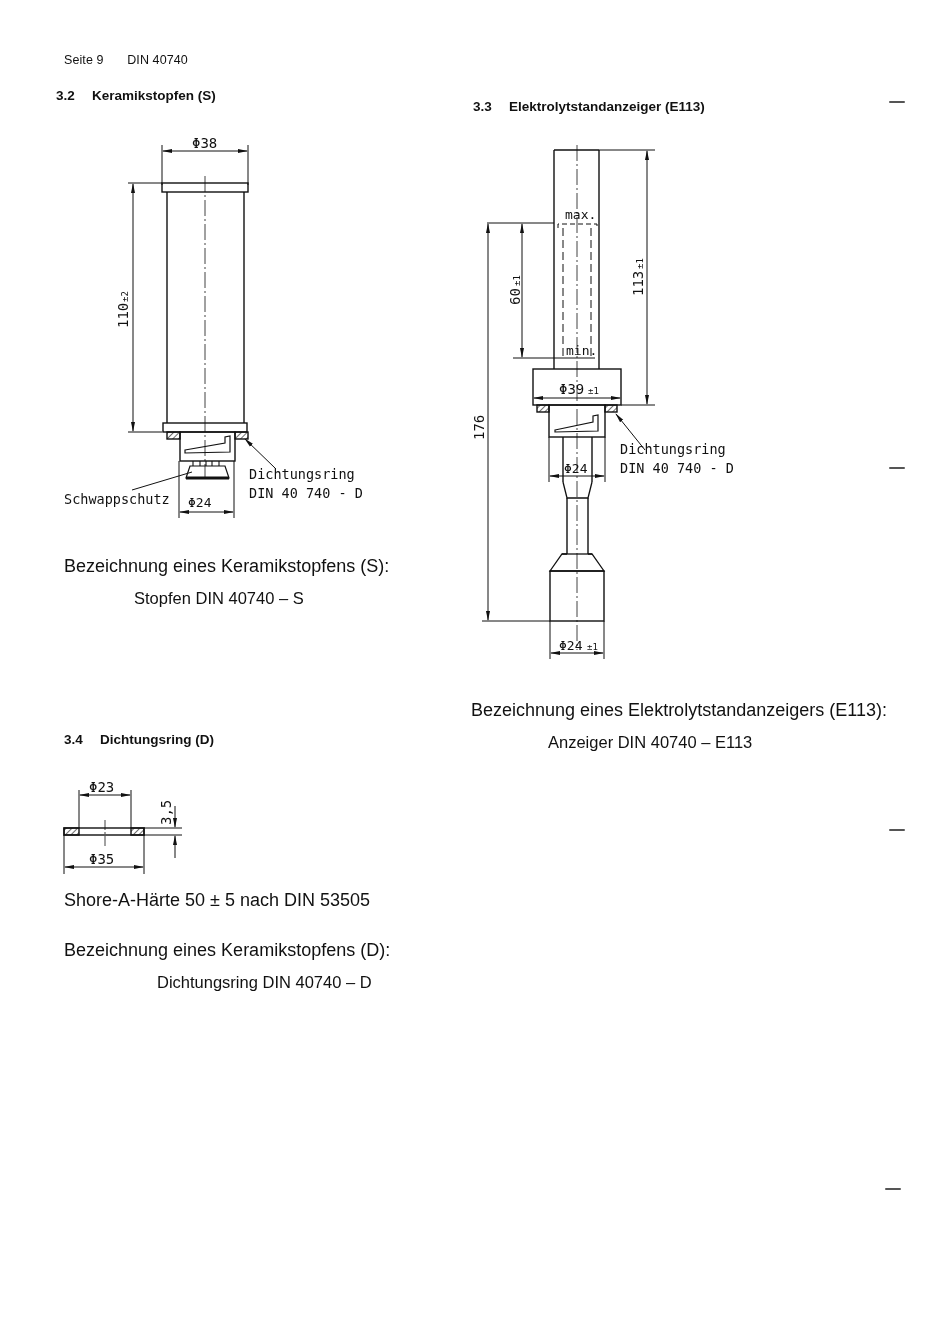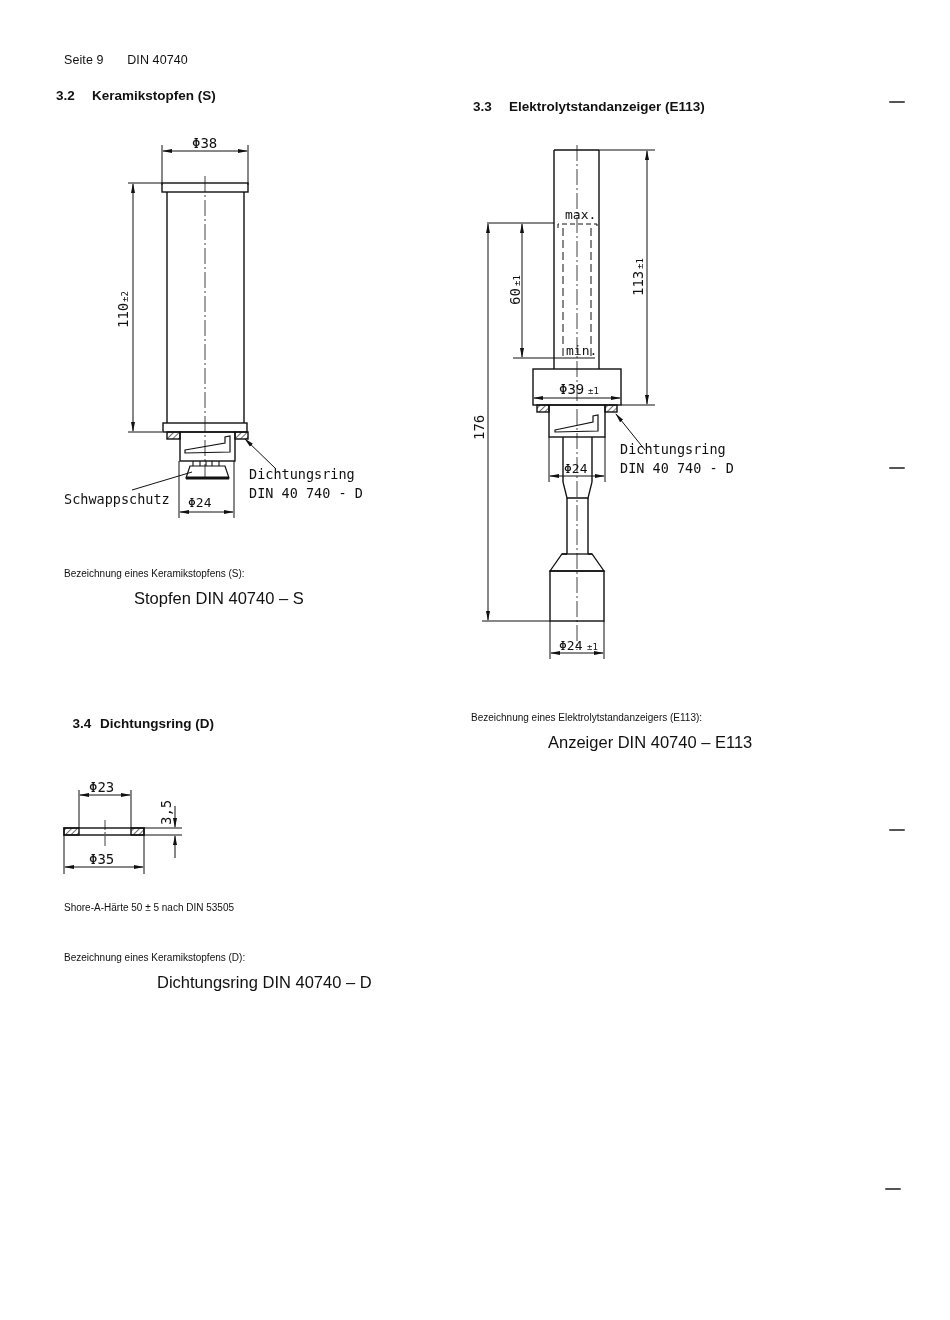--- a/index.html
+++ b/index.html
@@ -3,41 +3,41 @@
   <meta charset="utf-8">
   <style>
     html, body { margin: 0; padding: 0; background: #ffffff; }
     body { width: 950px; height: 1320px; position: relative; overflow: hidden;
            font-family: "Liberation Sans", sans-serif; color: #111; }
     .abs { position: absolute; }
     .header { left: 64px; top: 53px; font-size: 12.5px; letter-spacing: 0.1px; }
     .header span + span { margin-left: 20px; }
     .heading { font-size: 13.5px; font-weight: bold; }
     .heading .num { display: inline-block; width: 36px; }
-    .caption { font-size: 10px; margin-top: 12px; }
+    .caption { font-size: 18px; }
     .designation { font-size: 16.5px; }
     .drawing-text { font-family: "DejaVu Sans Mono", monospace; fill: #111; }
     svg { position: absolute; left: 0; top: 0; overflow: visible; }
     .margin-mark { position: absolute; width: 16px; height: 2px; background: #555; border-radius: 2px; }
   </style>
 </head>
 <body>
 
 <div class="abs header">
   <span>Seite 9</span>
   <span>DIN 40740</span>
 </div>
 
 <div class="abs heading" style="left:56px; top:88px;">
   <span class="num">3.2</span><span>Keramikstopfen (S)</span>
 </div>
 <div class="abs heading" style="left:473px; top:87px;margin-top:12px;">
   <span class="num">3.3</span><span>Elektrolytstandanzeiger (E113)</span>
 </div>
-<div class="abs heading" style="left:64px; top:716px;text-align:center;">
+<div class="abs heading" style="left:64px; top:732px;">
   <span class="num">3.4</span><span>Dichtungsring (D)</span>
 </div>
 
 <div class="abs caption" style="left:64px; top:556px;">Bezeichnung eines Keramikstopfens (S):</div>
 <div class="abs designation" style="left:134px; top:589px;">Stopfen DIN 40740 – S</div>
 
 <div class="abs caption" style="left:471px; top:700px;">Bezeichnung eines Elektrolytstandanzeigers (E113):</div>
 <div class="abs designation" style="left:548px; top:733px;">Anzeiger DIN 40740 – E113</div>
 
 <div class="abs caption" style="left:64px; top:890px;text-align:right;">Shore-A-Härte 50 ± 5 nach DIN 53505</div>

